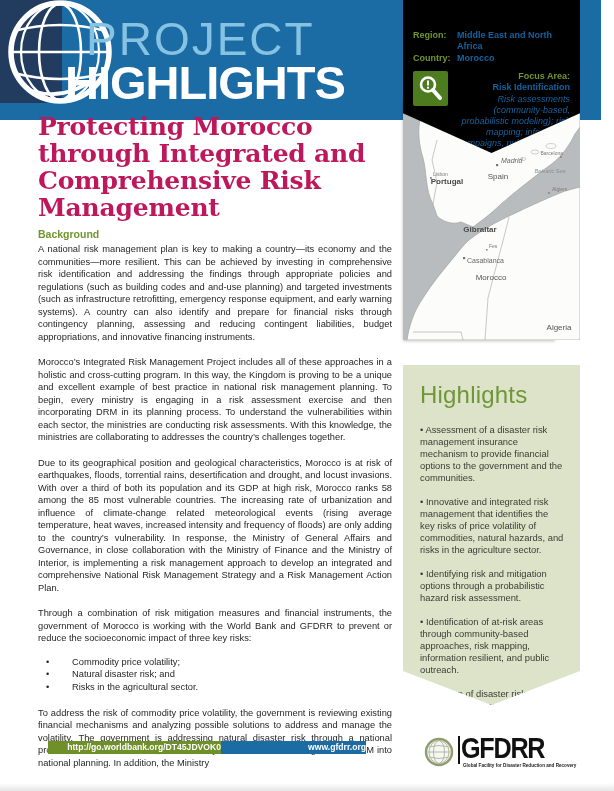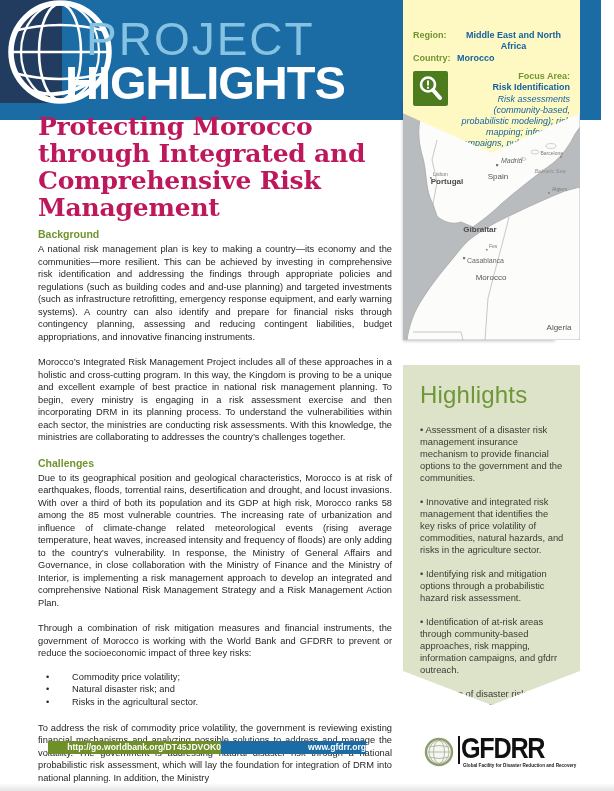--- a/index.html
+++ b/index.html
@@ -45,28 +45,28 @@
   }
   .bullet-list { margin:2px 0 13px 8px; }
   .bullet-row { display:flex; font-size:9.3px; line-height:12.8px; color:#262626; }
   .bullet-row .mk { width:26px; flex:0 0 26px; }
   .bullet-row .mk::before { content:"•"; }
   
   .map-wrap { position:absolute; left:403px; top:100px; width:152px; height:240px; z-index:3;
     box-shadow:0 1px 3px rgba(0,0,0,0.25); }
   .infobox {
     position:absolute; left:403px; top:0; width:177px; height:153px; z-index:4;
-    background:#fef9c3;
+    background:#000000;
     clip-path:polygon(0 0, 100% 0, 100% 74%, 50% 100%, 0 74%);
     padding:30px 10px 0 10px;
     font-size:9px; line-height:11px;
   }
   .info-row { display:flex; margin-bottom:1px; }
   .info-row .lbl { width:44px; flex:0 0 44px; font-weight:700; color:#71952e; }
-  .info-row .val { font-weight:700; color:#15629f;text-align:center; }
+  .info-row .val { font-weight:700; color:#15629f; }
   .focus-row { display:flex; margin-top:7px; }
   .focus-icon {
     width:35px; height:35px; flex:0 0 35px; background:#4c7c1e; border-radius:2px;
     display:flex; align-items:center; justify-content:center; margin-right:9px;
   }
   .focus-text { width:120px;text-align:right; }
   .focus-label { font-weight:700; color:#71952e; }
   .focus-title { font-weight:700; color:#15629f; }
   .focus-desc { font-style:italic; color:#15629f; margin-top:1px; }
   .hl-box {
@@ -128,21 +128,20 @@
     <div class="brand-highlights">HIGHLIGHTS</div>
   </div>
 
   <div class="main-col">
     <h1 class="doc-title">Protecting Morocco through Integrated and Comprehensive Risk Management</h1>
 
     <div class="sec-head">Background</div>
     <p class="body-p">A national risk management plan is key to making a country—its economy and the communities—more resilient. This can be achieved by investing in comprehensive risk identification and addressing the findings through appropriate policies and regulations (such as building codes and and-use planning) and targeted investments (such as infrastructure retrofitting, emergency response equipment, and early warning systems). A country can also identify and prepare for financial risks through contingency planning, assessing and reducing contingent liabilities, budget appropriations, and innovative financing instruments.</p>
     <p class="body-p">Morocco’s Integrated Risk Management Project includes all of these approaches in a holistic and cross-cutting program. In this way, the Kingdom is proving to be a unique and excellent example of best practice in national risk management planning. To begin, every ministry is engaging in a risk assessment exercise and then incorporating DRM in its planning process. To understand the vulnerabilities within each sector, the ministries are conducting risk assessments. With this knowledge, the ministries are collaborating to addresses the country’s challenges together.</p>
 
-    <div class="sec-head">Challenges</div>
     <p class="body-p">Due to its geographical position and geological characteristics, Morocco is at risk of earthquakes, floods, torrential rains, desertification and drought, and locust invasions. With over a third of both its population and its GDP at high risk, Morocco ranks 58 among the 85 most vulnerable countries. The increasing rate of urbanization and influence of climate-change related meteorological events (rising average temperature, heat waves, increased intensity and frequency of floods) are only adding to the country’s vulnerability. In response, the Ministry of General Affairs and Governance, in close collaboration with the Ministry of Finance and the Ministry of Interior, is implementing a risk management approach to develop an integrated and comprehensive National Risk Management Strategy and a Risk Management Action Plan.</p>
 
     <p class="body-p" style="margin-bottom:11px">Through a combination of risk mitigation measures and financial instruments, the government of Morocco is working with the World Bank and GFDRR to prevent or reduce the socioeconomic impact of three key risks:</p>
 
     <div class="bullet-list">
       <div class="bullet-row">
           <span class="mk"></span>
           <span>Commodity price volatility;</span>
         </div>
       <div class="bullet-row">
@@ -221,21 +220,21 @@
       </div>
     </div>
   </div>
 
   <div class="hl-box">
     <div class="hl-title">Highlights</div>
     <div class="hl-bullets">
       <div class="hl-item">Assessment of a disaster risk management insurance mechanism to provide financial options to the government and the communities.</div>
       <div class="hl-item">Innovative and integrated risk management that identifies the key risks of price volatility of commodities, natural hazards, and risks in the agriculture sector.</div>
       <div class="hl-item">Identifying risk and mitigation options through a probabilistic hazard risk assessment.</div>
-      <div class="hl-item">Identification of at-risk areas through community-based approaches, risk mapping, information campaigns, and gfdrr outreach.</div>
+      <div class="hl-item">Identification of at-risk areas through community-based approaches, risk mapping, information resilient, and public outreach.</div>
       <div class="hl-item">Inclusion of disaster risk management in community development plans and integrating community members into the planning process through a risk perception survey.</div>
     </div>
   </div>
 
   <a class="url-green" href="#">http://go.worldbank.org/DT45JDVOK0</a>
   <a class="url-blue" href="#">www.gfdrr.org</a>
 
   <div class="gfdrr">
     <svg class="gfdrr-globe" width="32" height="32" viewBox="0 0 32 32">
       <circle cx="16" cy="16" r="13" fill="#f5f7f0" stroke="#8e9d6d" stroke-width="2.4"></circle>

